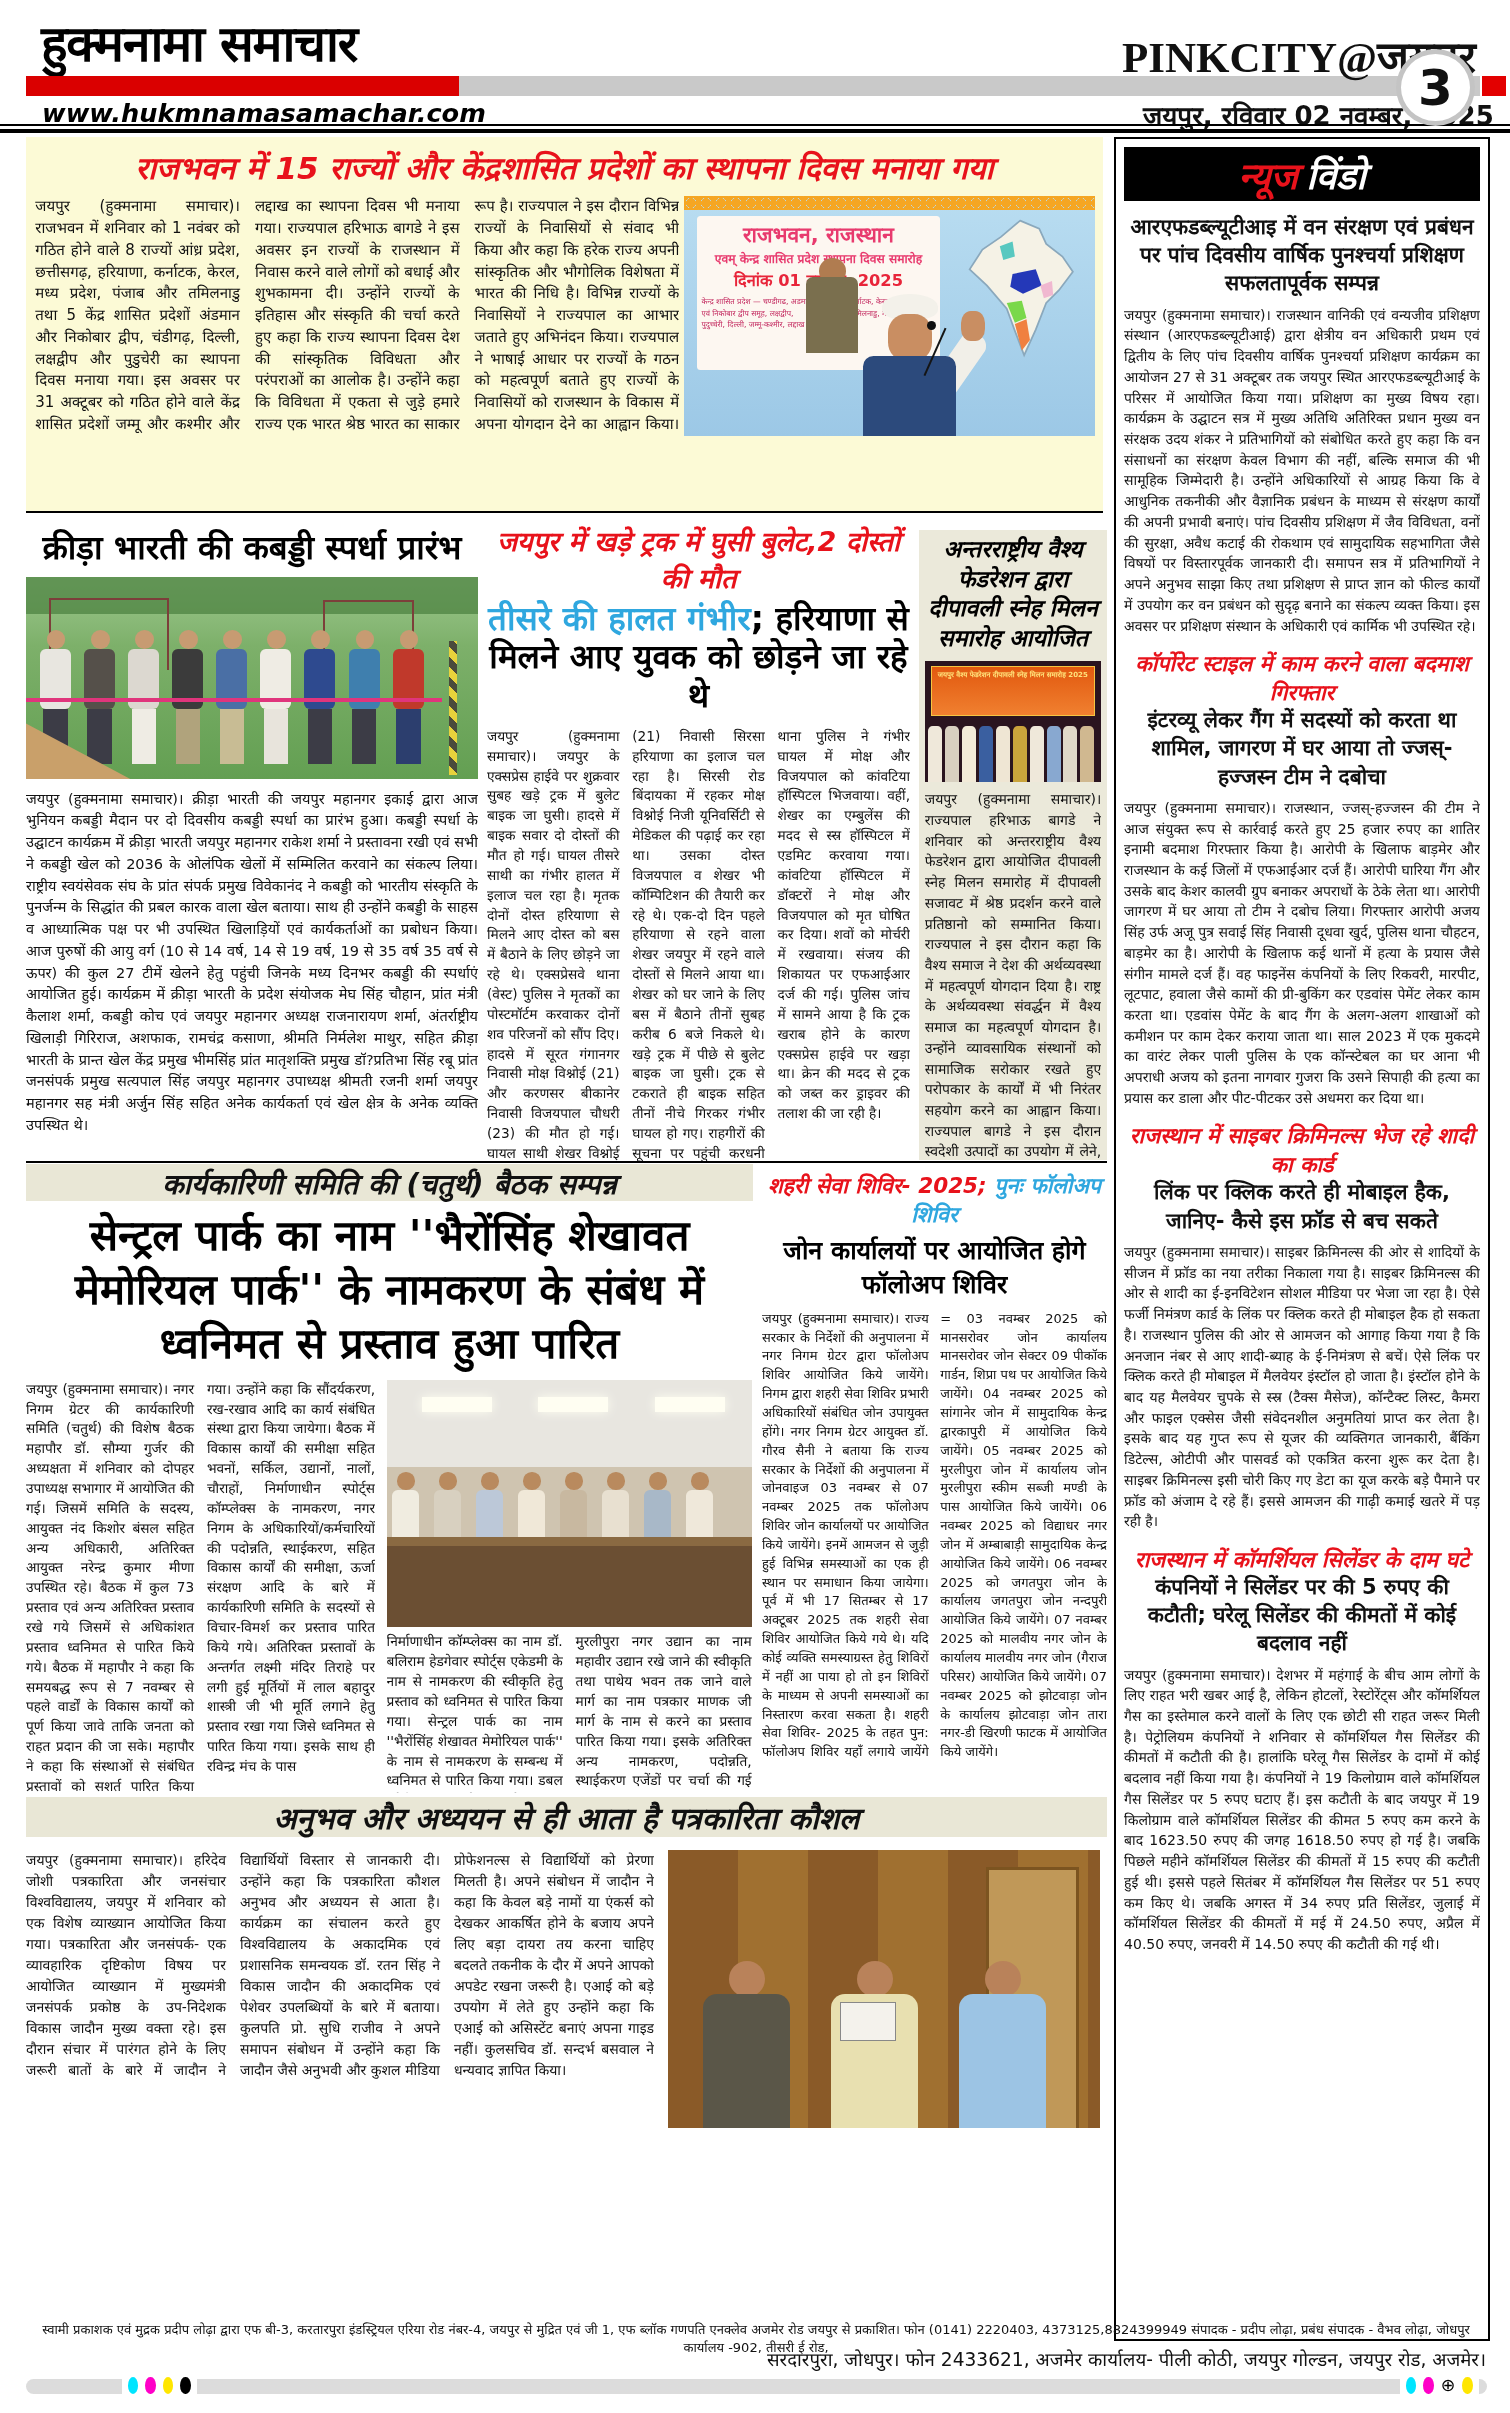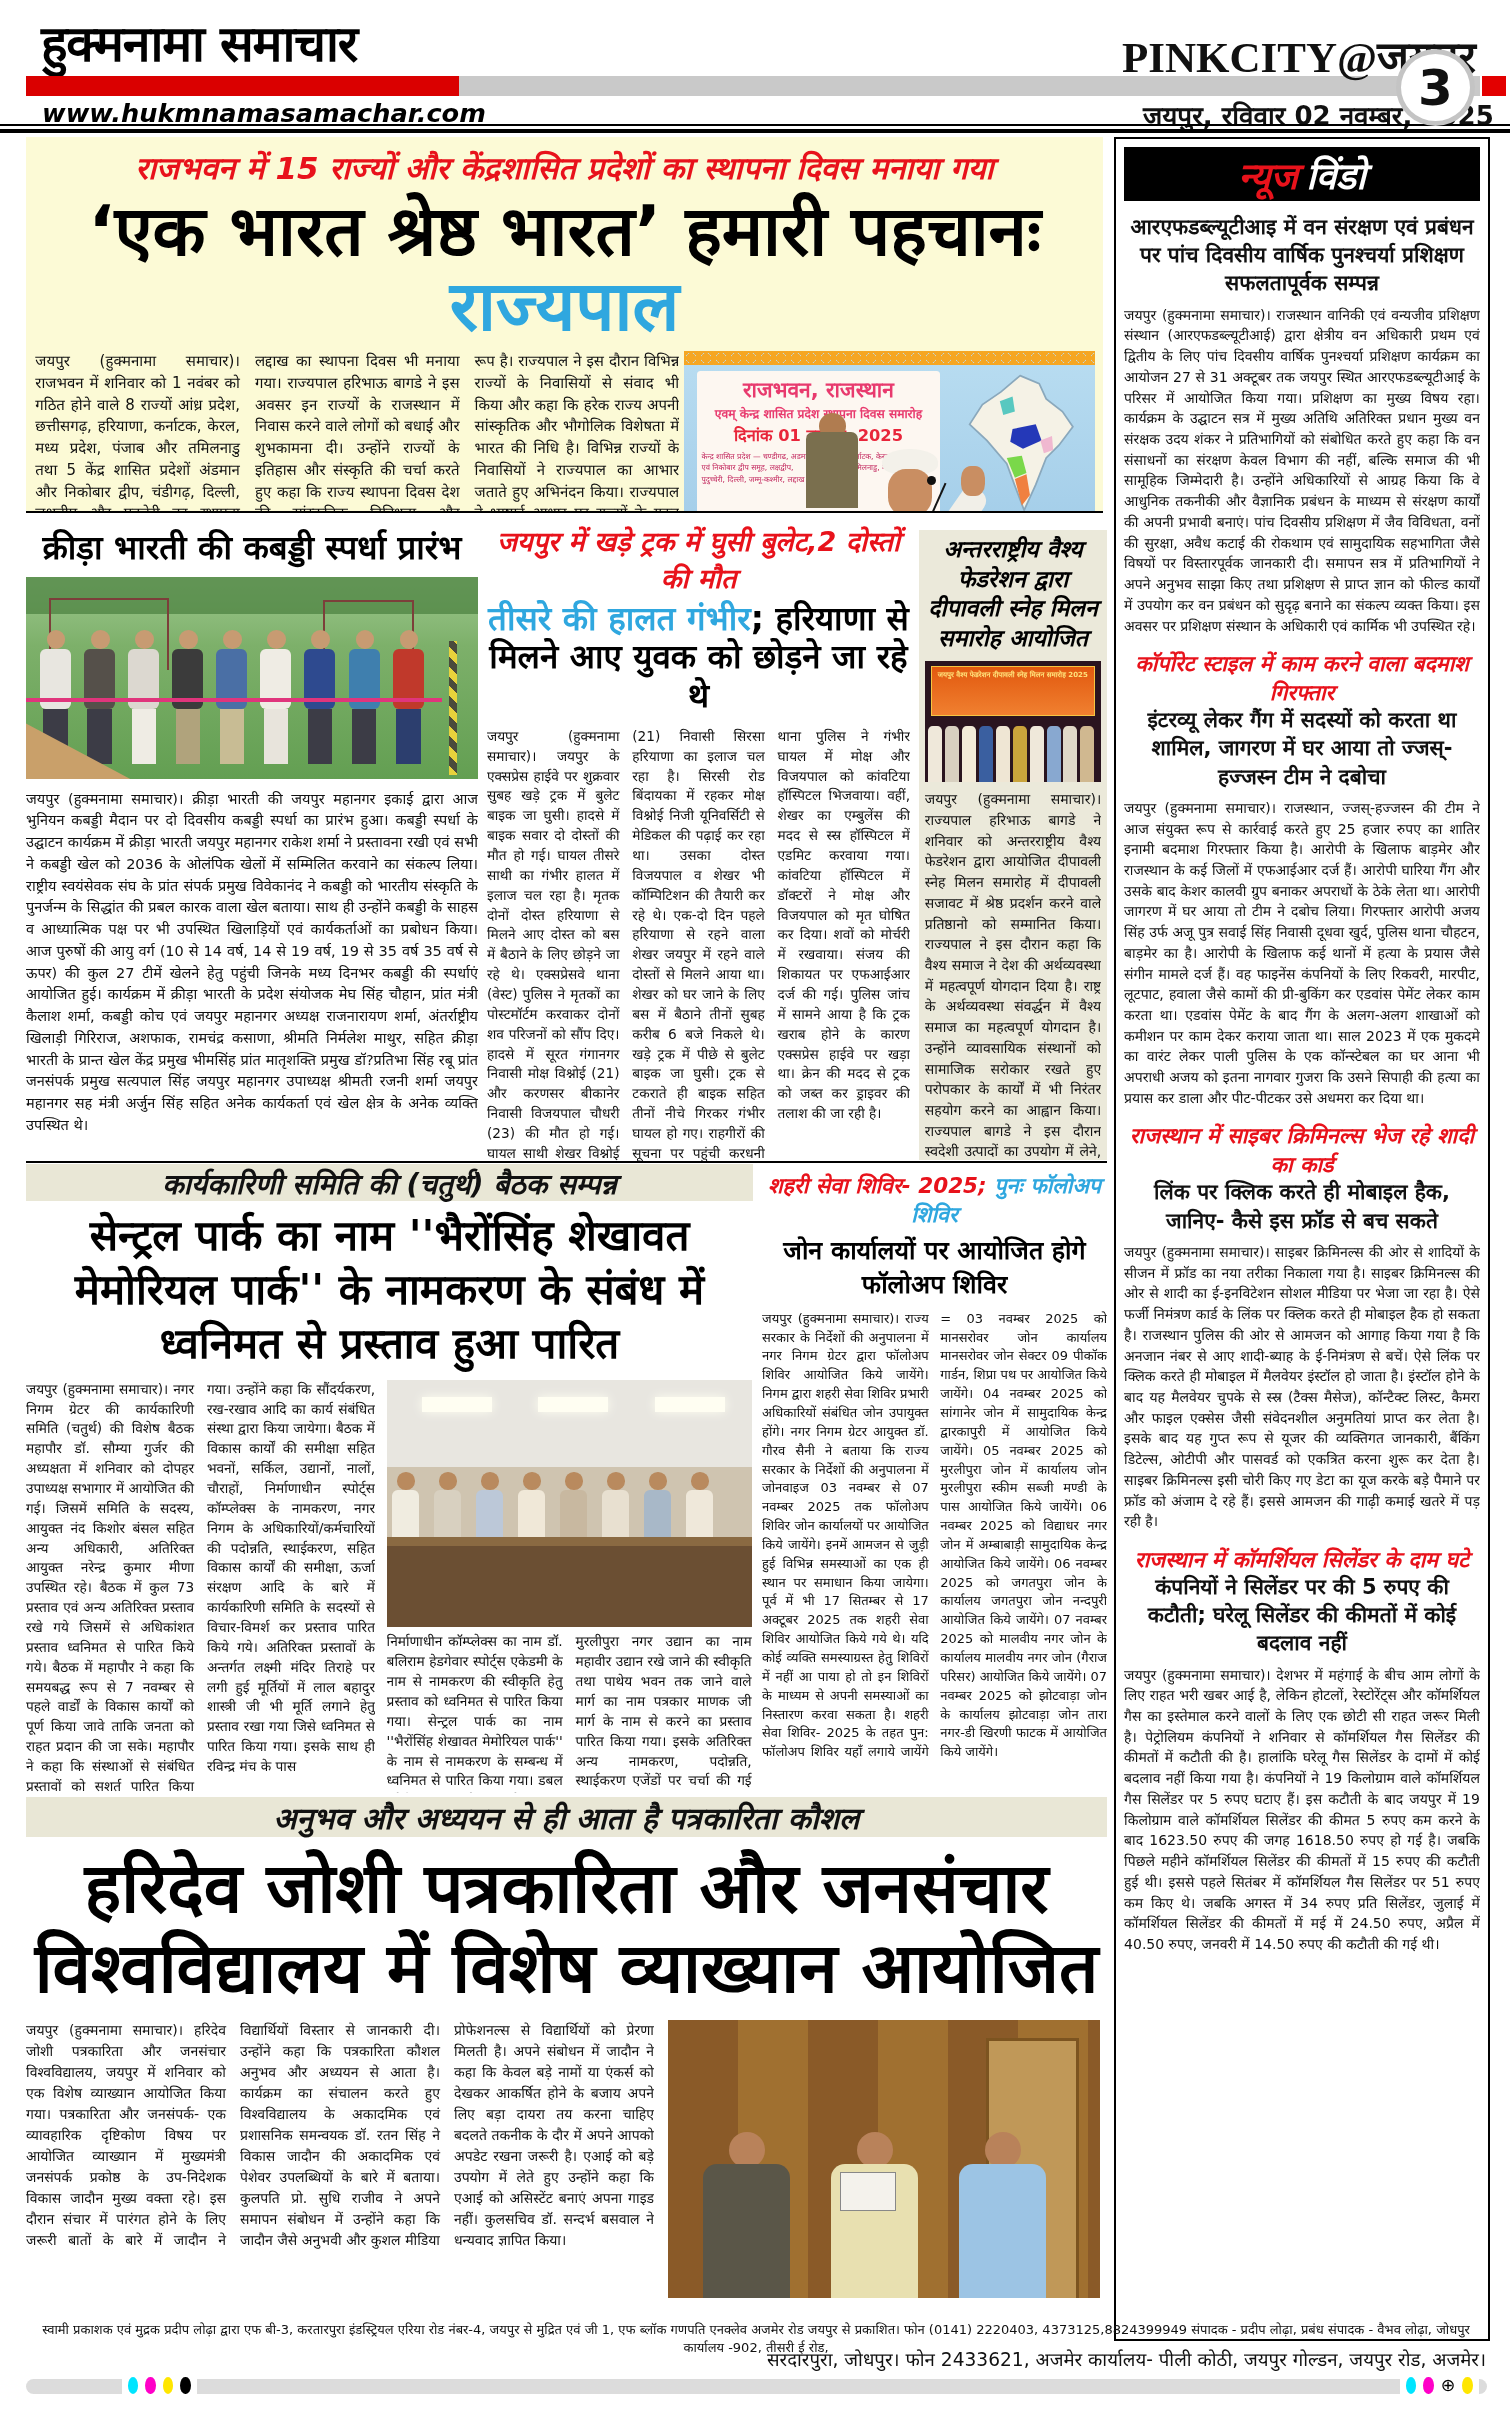--- a/index.html
+++ b/index.html
@@ -140,21 +140,20 @@
   <div class="mast-red-sq"></div>
   <a class="site">www.hukmnamasamachar.com</a>
   <div class="edition"><span class="lat">PINKCITY@</span><span>जयपुर</span></div>
   <div class="pagecircle">3</div>
   <div class="dateline">जयपुर, रविवार 02 नवम्बर, 2025</div>
   <div class="rule" style="left:0;top:124px;width:1510px;height:1.7px;"></div>
   <div class="rule" style="left:0;top:129px;width:1510px;height:4.1px;"></div>
 
   <div class="sec topstory">
     <div class="kicker-red">राजभवन में 15 राज्यों और केंद्रशासित प्रदेशों का स्थापना दिवस मनाया गया</div>
-    <div class="headline"><span>‘एक भारत श्रेष्ठ भारत’ हमारी पहचानः </span><span class="accent-blue">राज्यपाल</span></div>
     <div class="ts-row">
       <div class="ts-text body-txt">जयपुर (हुक्मनामा समाचार)। राजभवन में शनिवार को 1 नवंबर को गठित होने वाले 8 राज्यों आंध्र प्रदेश, छत्तीसगढ़, हरियाणा, कर्नाटक, केरल, मध्य प्रदेश, पंजाब और तमिलनाडु तथा 5 केंद्र शासित प्रदेशों अंडमान और निकोबार द्वीप, चंडीगढ़, दिल्ली, लक्षद्वीप और पुडुचेरी का स्थापना दिवस मनाया गया। इस अवसर पर 31 अक्टूबर को गठित होने वाले केंद्र शासित प्रदेशों जम्मू और कश्मीर और लद्दाख का स्थापना दिवस भी मनाया गया। राज्यपाल हरिभाऊ बागडे ने इस अवसर इन राज्यों के राजस्थान में निवास करने वाले लोगों को बधाई और शुभकामना दी। उन्होंने राज्यों के इतिहास और संस्कृति की चर्चा करते हुए कहा कि राज्य स्थापना दिवस देश की सांस्कृतिक विविधता और परंपराओं का आलोक है। उन्होंने कहा कि विविधता में एकता से जुड़े हमारे राज्य एक भारत श्रेष्ठ भारत का साकार रूप है। राज्यपाल ने इस दौरान विभिन्न राज्यों के निवासियों से संवाद भी किया और कहा कि हरेक राज्य अपनी सांस्कृतिक और भौगोलिक विशेषता में भारत की निधि है। विभिन्न राज्यों के निवासियों ने राज्यपाल का आभार जताते हुए अभिनंदन किया। राज्यपाल ने भाषाई आधार पर राज्यों के गठन को महत्वपूर्ण बताते हुए राज्यों के निवासियों को राजस्थान के विकास में अपना योगदान देने का आह्वान किया। इस अवसर पर राज्यपाल के सचिव डॉ. पृथ्वी और प्रमुख विशेषाधिकारी राजकुमार सागर भी उपस्थित रहे।</div>
       <div class="ph photo-gov">
         <div class="garland"></div>
         <div class="poster">
           <div class="l1">राजभवन, राजस्थान</div>
           <div class="l2">एवम् केन्द्र शासित प्रदेश स्थापना दिवस समारोह</div>
           <div class="l3">दिनांक 01 नवम्बर, 2025</div>
           <div class="lists">
             <div>केन्द्र शासित प्रदेश — चण्डीगढ, अडमान एवं निकोबार द्वीप समूह, लक्षद्वीप, पुदुच्चेरी, दिल्ली, जम्मू-कश्मीर, लद्दाख</div>
@@ -347,21 +346,20 @@
   </div>
 
   <div class="sec shahri">
     <div class="kicker"><span class="accent-red">शहरी सेवा शिविर- 2025; </span><span class="accent-blue">पुनः फॉलोअप शिविर</span></div>
     <div class="headline">जोन कार्यालयों पर आयोजित होगे फॉलोअप शिविर</div>
     <div class="body-txt">जयपुर (हुक्मनामा समाचार)। राज्य सरकार के निर्देशों की अनुपालना में नगर निगम ग्रेटर द्वारा फॉलोअप शिविर आयोजित किये जायेंगे। निगम द्वारा शहरी सेवा शिविर प्रभारी अधिकारियों संबंधित जोन उपायुक्त होंगे। नगर निगम ग्रेटर आयुक्त डॉ. गौरव सैनी ने बताया कि राज्य सरकार के निर्देशों की अनुपालना में जोनवाइज 03 नवम्बर से 07 नवम्बर 2025 तक फॉलोअप शिविर जोन कार्यालयों पर आयोजित किये जायेंगे। इनमें आमजन से जुड़ी हुई विभिन्न समस्याओं का एक ही स्थान पर समाधान किया जायेगा। पूर्व में भी 17 सितम्बर से 17 अक्टूबर 2025 तक शहरी सेवा शिविर आयोजित किये गये थे। यदि कोई व्यक्ति समस्याग्रस्त हेतु शिविरों में नहीं आ पाया हो तो इन शिविरों के माध्यम से अपनी समस्याओं का निस्तारण करवा सकता है। शहरी सेवा शिविर- 2025 के तहत पुन: फॉलोअप शिविर यहाँ लगाये जायेंगे = 03 नवम्बर 2025 को मानसरोवर जोन कार्यालय मानसरोवर जोन सेक्टर 09 पीकॉक गार्डन, शिप्रा पथ पर आयोजित किये जायेंगे। 04 नवम्बर 2025 को सांगानेर जोन में सामुदायिक केन्द्र द्वारकापुरी में आयोजित किये जायेंगे। 05 नवम्बर 2025 को मुरलीपुरा जोन में कार्यालय जोन मुरलीपुरा स्कीम सब्जी मण्डी के पास आयोजित किये जायेंगे। 06 नवम्बर 2025 को विद्याधर नगर जोन में अम्बाबाड़ी सामुदायिक केन्द्र आयोजित किये जायेंगे। 06 नवम्बर 2025 को जगतपुरा जोन के कार्यालय जगतपुरा जोन नन्दपुरी आयोजित किये जायेंगे। 07 नवम्बर 2025 को मालवीय नगर जोन के कार्यालय मालवीय नगर जोन (गैराज परिसर) आयोजित किये जायेंगे। 07 नवम्बर 2025 को झोटवाड़ा जोन के कार्यालय झोटवाड़ा जोन तारा नगर-डी खिरणी फाटक में आयोजित किये जायेंगे।</div>
   </div>
 
   <div class="sec lecture">
     <div class="band">अनुभव और अध्ययन से ही आता है पत्रकारिता कौशल</div>
-    <div class="headline">हरिदेव जोशी पत्रकारिता और जनसंचार विश्वविद्यालय में विशेष व्याख्यान आयोजित</div>
     <div class="lc-row">
       <div class="lc-text">जयपुर (हुक्मनामा समाचार)। हरिदेव जोशी पत्रकारिता और जनसंचार विश्वविद्यालय, जयपुर में शनिवार को एक विशेष व्याख्यान आयोजित किया गया। पत्रकारिता और जनसंपर्क- एक व्यावहारिक दृष्टिकोण विषय पर आयोजित व्याख्यान में मुख्यमंत्री जनसंपर्क प्रकोष्ठ के उप-निदेशक विकास जादौन मुख्य वक्ता रहे। इस दौरान संचार में पारंगत होने के लिए जरूरी बातों के बारे में जादौन ने विद्यार्थियों विस्तार से जानकारी दी। उन्होंने कहा कि पत्रकारिता कौशल अनुभव और अध्ययन से आता है। कार्यक्रम का संचालन करते हुए विश्वविद्यालय के अकादमिक एवं प्रशासनिक समन्वयक डॉ. रतन सिंह ने विकास जादौन की अकादमिक एवं पेशेवर उपलब्धियों के बारे में बताया। कुलपति प्रो. सुधि राजीव ने अपने समापन संबोधन में उन्होंने कहा कि जादौन जैसे अनुभवी और कुशल मीडिया प्रोफेशनल्स से विद्यार्थियों को प्रेरणा मिलती है। अपने संबोधन में जादौन ने कहा कि केवल बड़े नामों या एंकर्स को देखकर आकर्षित होने के बजाय अपने लिए बड़ा दायरा तय करना चाहिए बदलते तकनीक के दौर में अपने आपको अपडेट रखना जरूरी है। एआई को बड़े उपयोग में लेते हुए उन्होंने कहा कि एआई को असिस्टेंट बनाएं अपना गाइड नहीं। कुलसचिव डॉ. सन्दर्भ बसवाल ने धन्यवाद ज्ञापित किया।</div>
       <div class="ph photo-lecture">
         <div class="door"></div>
         <div class="lman" style="left:35px;">
             <div class="hd"></div>
             <div class="bd" style="background:#5a5648;"></div>
           </div>
         <div class="lman" style="left:163px;">
             <div class="hd"></div>

